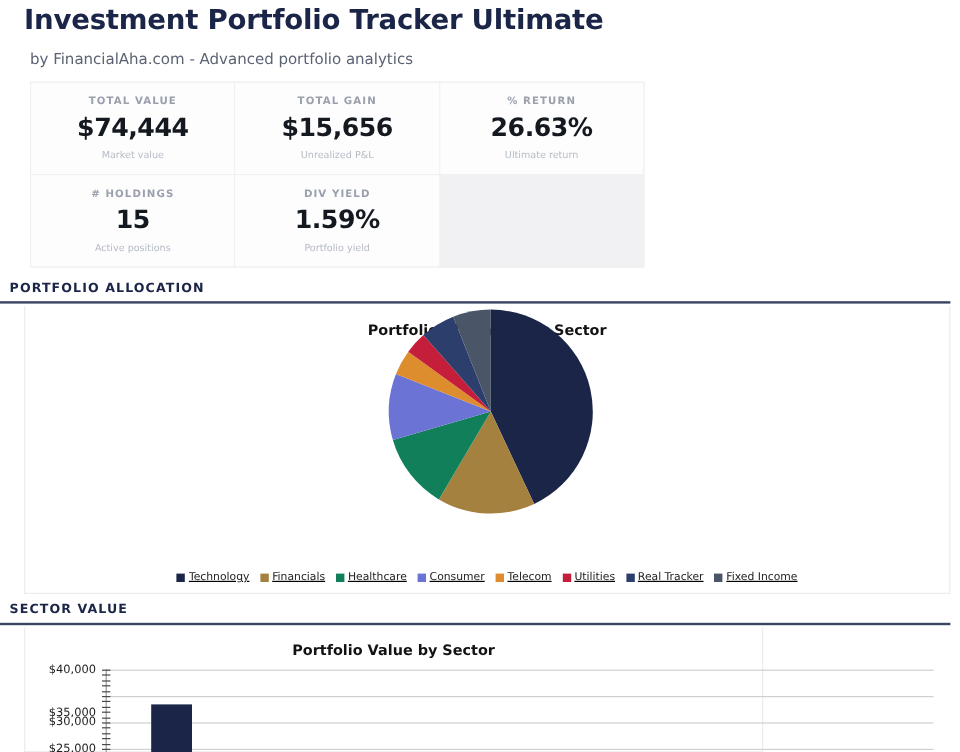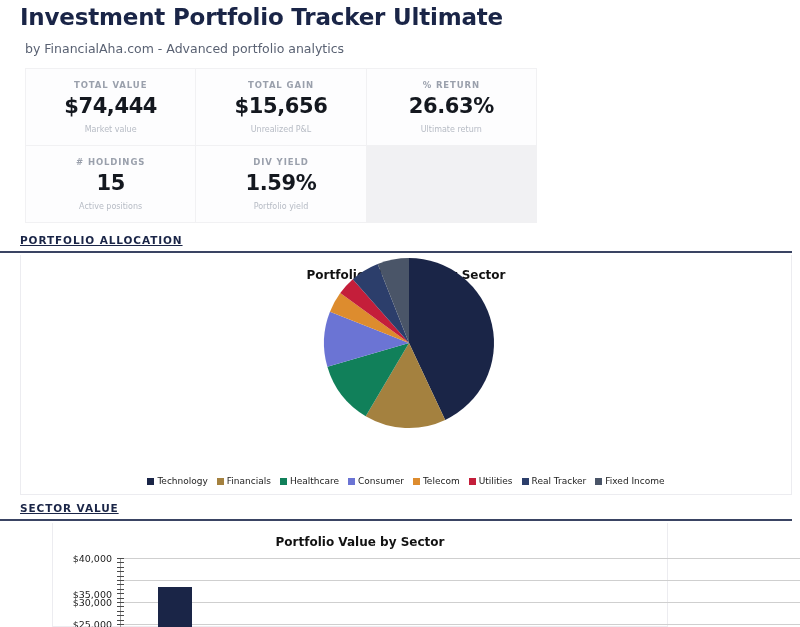--- a/index.html
+++ b/index.html
@@ -51,21 +51,21 @@
   .stat-sub {
     font-size: 8px; color: #b6bbc4; margin-top: 7px;
   }
 
   
   .section-head {
     position: absolute; left: 0; width: 792px;
   }
   .section-title {
     font-size: 10.5px; font-weight: bold; color: #1a2547;
-    letter-spacing: 0.9px; padding-left: 20px; text-transform: uppercase; text-decoration: underline;
+    letter-spacing: 0.9px; padding-left: 8px; text-transform: uppercase;
   }
   .section-rule {
     margin-top: 5px; height: 2px; background: #3a4463; width: 792px;
   }
 
   
   .panel {
     position: absolute;
     background: #ffffff;
     border: 1px solid #ececf0;
@@ -76,21 +76,21 @@
     color: #121212; font-family: "DejaVu Sans", sans-serif;
   }
 
   
   .pie-wrap { position: absolute; left: 0; top: 0; width: 100%; height: 100%; }
   .legend {
     position: absolute; left: 0; right: 0; bottom: 8px;
     display: flex; justify-content: center; align-items: center;
     flex-wrap: nowrap; gap: 9px;
   }
-  .legend-item { display: flex; align-items: center; gap: 3px; }
+  .legend-item { display: flex; align-items: center; gap: 3px; text-decoration: underline; }
   .legend-swatch { width: 7px; height: 7px; display: inline-block; }
   .legend-text { font-size: 9px; color: #222; white-space: nowrap; }
 
   
   .bar-plot { position: absolute; }
   .gridline { position: absolute; height: 1px; background: #cfcfcf; left: 0; right: 0; }
   .ytick-label {
     position: absolute; right: 0; font-size: 9.5px; color: #1c1c1c;
     text-align: right; transform: translateY(-50%); white-space: nowrap;
   }
@@ -189,21 +189,21 @@
           <span class="legend-text">Fixed Income</span>
         </div>
       </div>
   </div>
 
   <div class="section-head" style="top:502px;">
     <div class="section-title">SECTOR VALUE</div>
     <div class="section-rule"></div>
   </div>
 
-  <div class="panel" style="left:20px; top:523px; width:616px; height:104px;margin-left:32px;">
+  <div class="panel" style="left:20px; top:523px; width:616px; height:104px;">
     <div class="chart-title" style="margin-top:12px;">Portfolio Value by Sector</div>
     <div class="bar-plot" style="left:67px; top:35px; width:690px; height:69px;" id="bar-plot">
         <div class="gridline" style="top: 0px;"></div>
         <div class="ytick-label" style="top: 0px; right: 698px;">$40,000</div>
         <div class="gridline" style="top: 22px;"></div>
         <div class="ytick-label" style="top: 36px; right: 698px;">$35,000</div>
         <div class="gridline" style="top: 44px;"></div>
         <div class="ytick-label" style="top: 44px; right: 698px;">$30,000</div>
         <div class="gridline" style="top: 66px;"></div>
         <div class="ytick-label" style="top: 66px; right: 698px;">$25,000</div>

